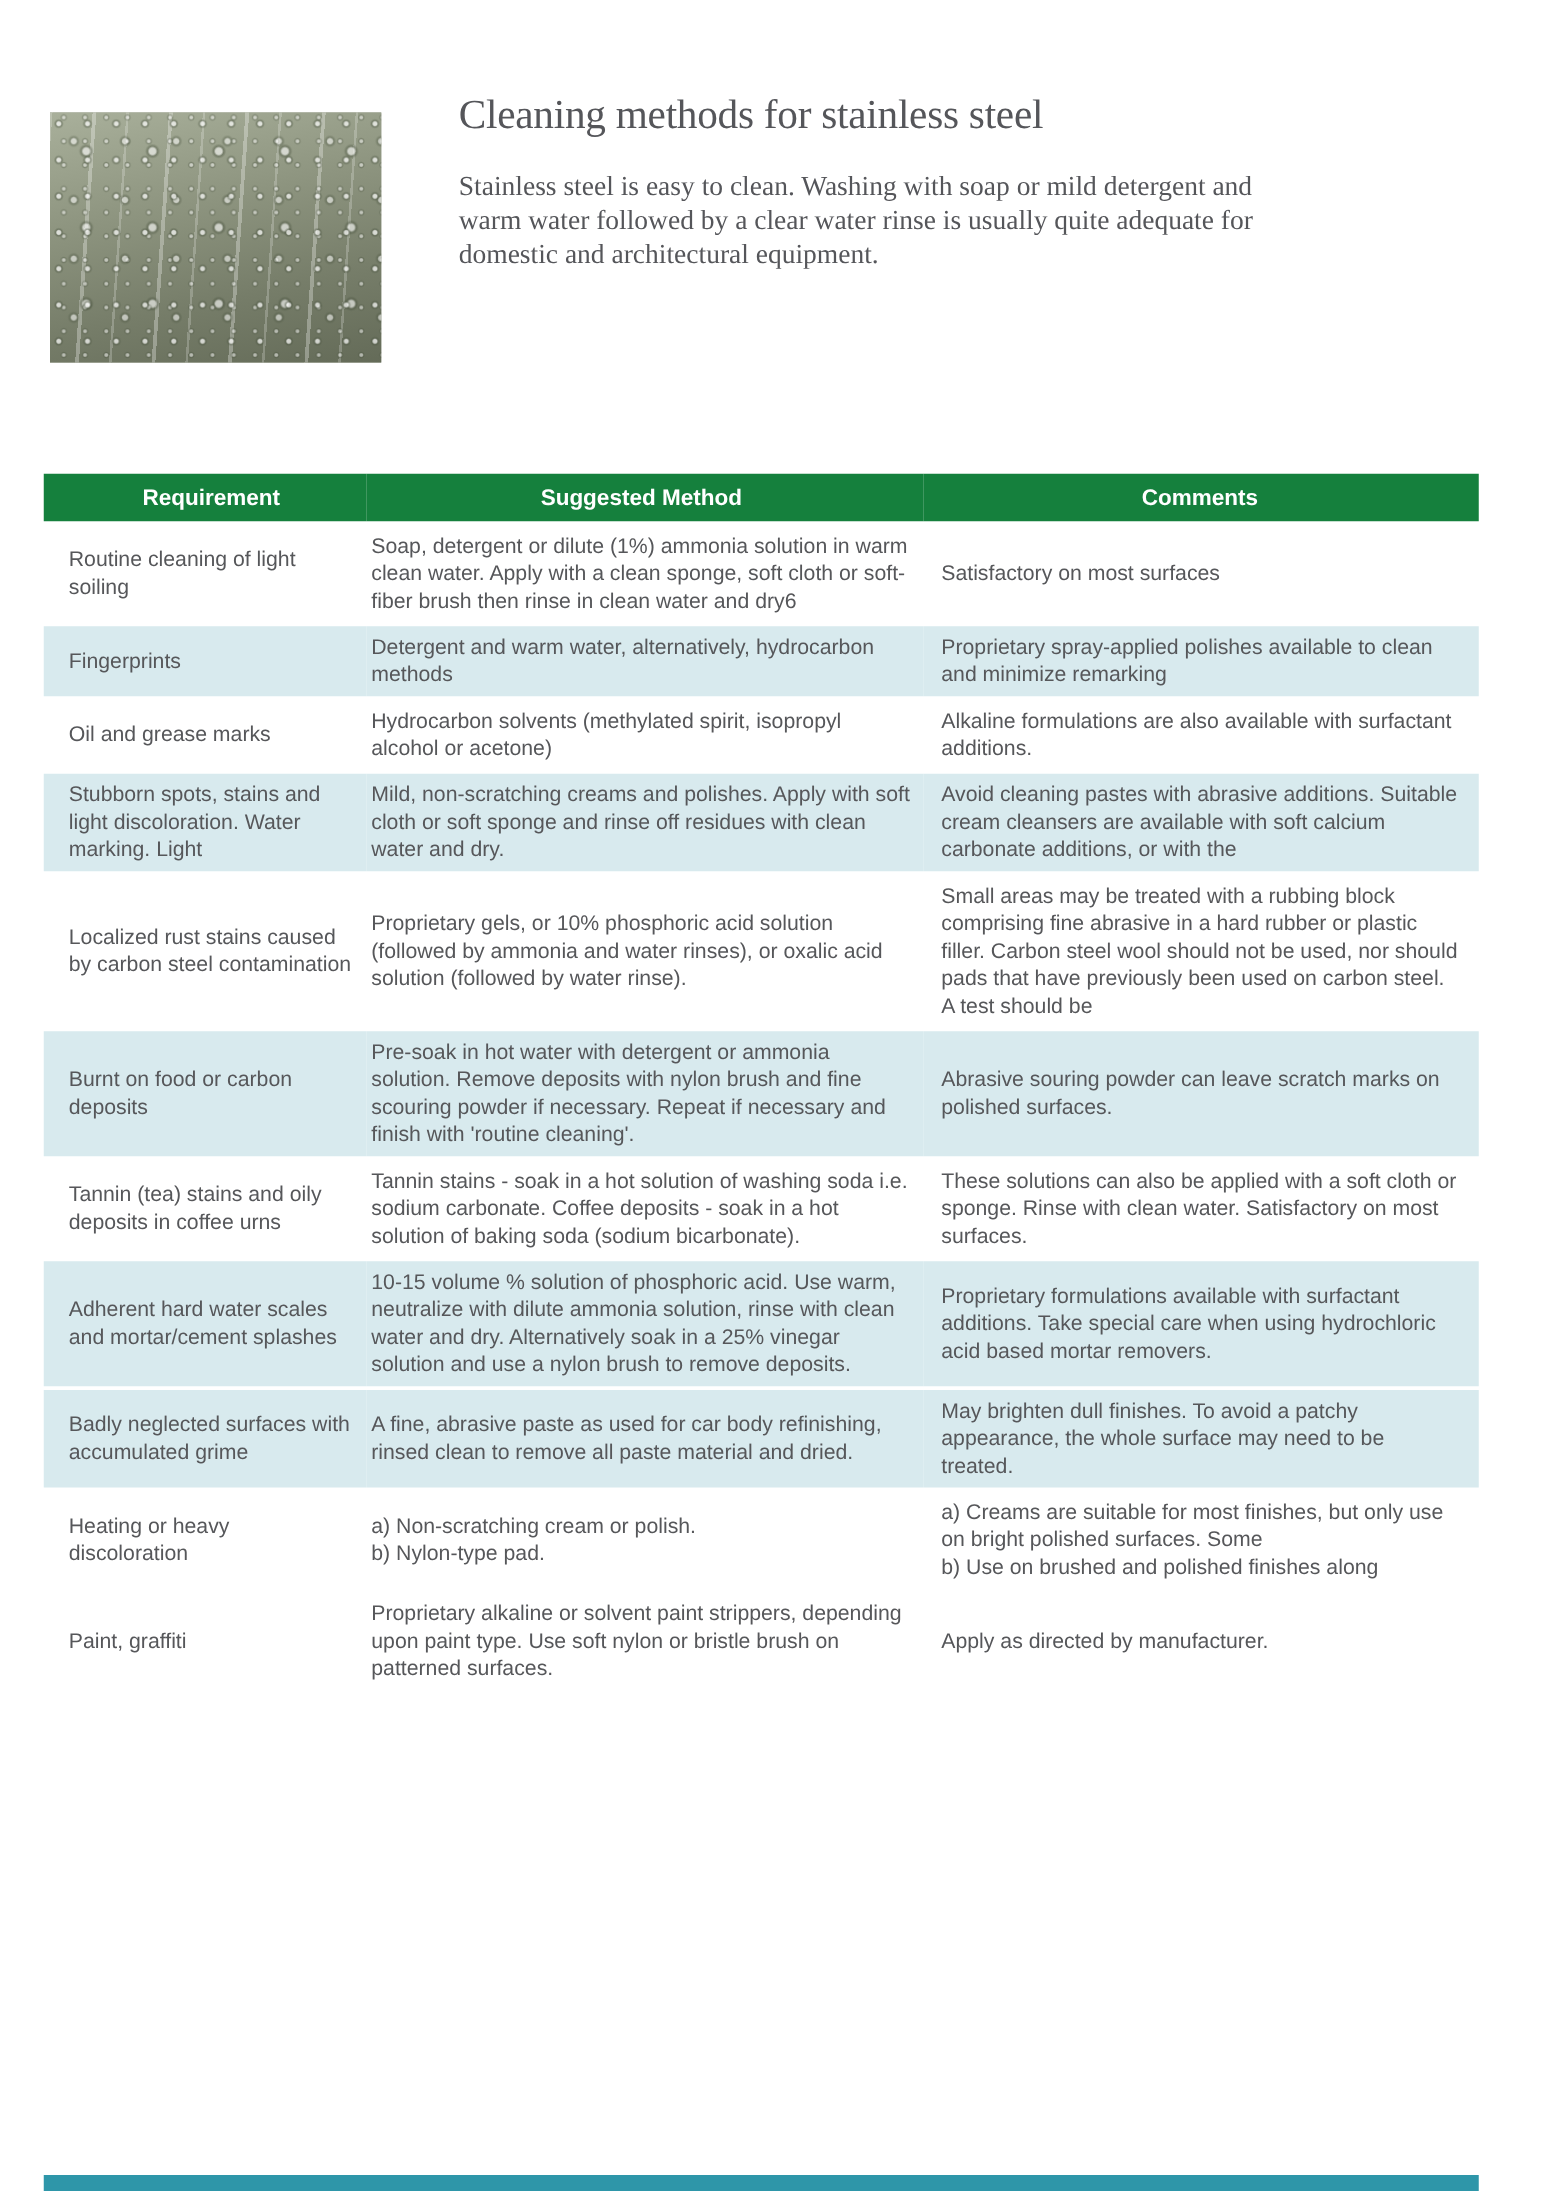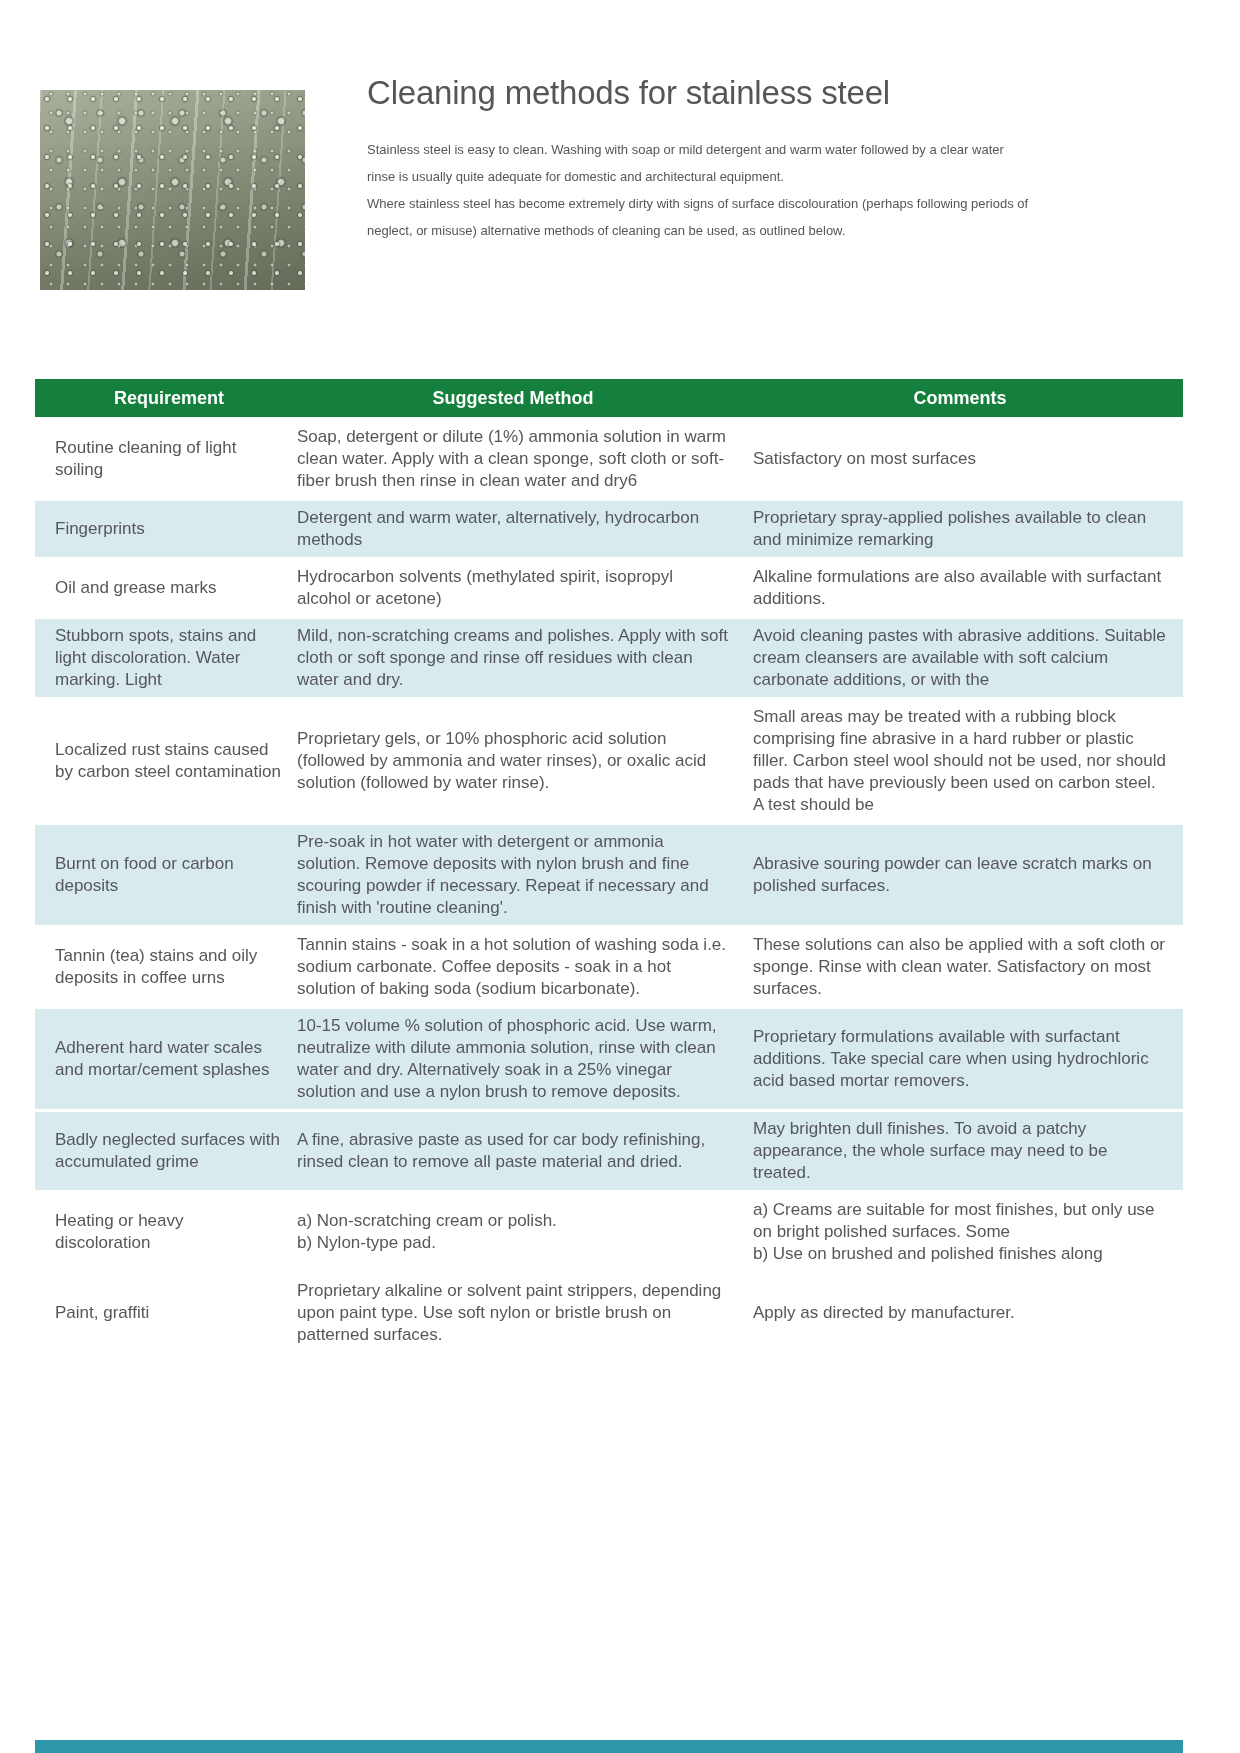--- a/index.html
+++ b/index.html
@@ -30,32 +30,33 @@
       41px 47px,
       17px 19px,
       53px 61px,
       100% 100%,
       100% 100%;
   }
   .header-text{
     position:absolute;
     left:367px; top:74px;
     width:690px;
+    font-family:Liberation Serif, serif;
   }
   .title{
     margin:0 0 24px 0;
     font-size:33px;
     font-weight:400;
     letter-spacing:-0.2px;
     color:#55565a;
   }
   .intro p{
     margin:0;
     width:668px;
-    font-size:13px;
+    font-size:22px;
     line-height:27px;
     color:#55565a;
   }
   
   .ss-table{
     position:absolute;
     left:35px; top:376px;
     width:1148px;
     display:table;
     table-layout:fixed;
@@ -96,21 +97,20 @@
 <body>
 
 <div class="page">
 
   <div class="photo"></div>
 
   <div class="header-text">
     <h1 class="title">Cleaning methods for stainless steel</h1>
     <div class="intro">
       <p>Stainless steel is easy to clean. Washing with soap or mild detergent and warm water followed by a clear water rinse is usually quite adequate for domestic and architectural equipment.</p>
-      <p>Where stainless steel has become extremely dirty with signs of surface discolouration (perhaps following periods of neglect, or misuse) alternative methods of cleaning can be used, as outlined below.</p>
     </div>
   </div>
 
   <div class="ss-table">
 
     <div class="trow thead">
       <div class="cell c-req">Requirement</div>
       <div class="cell c-method">Suggested Method</div>
       <div class="cell c-comments">Comments</div>
     </div>

